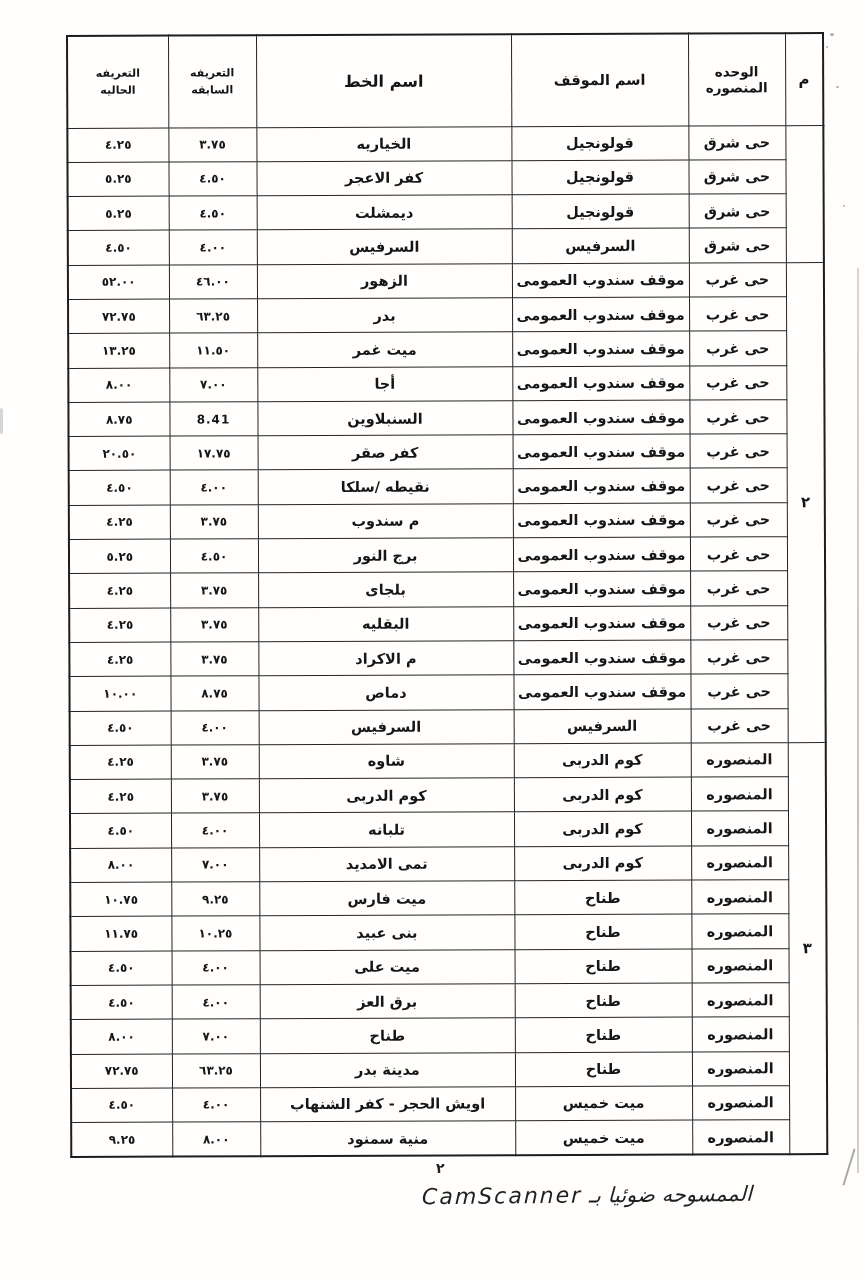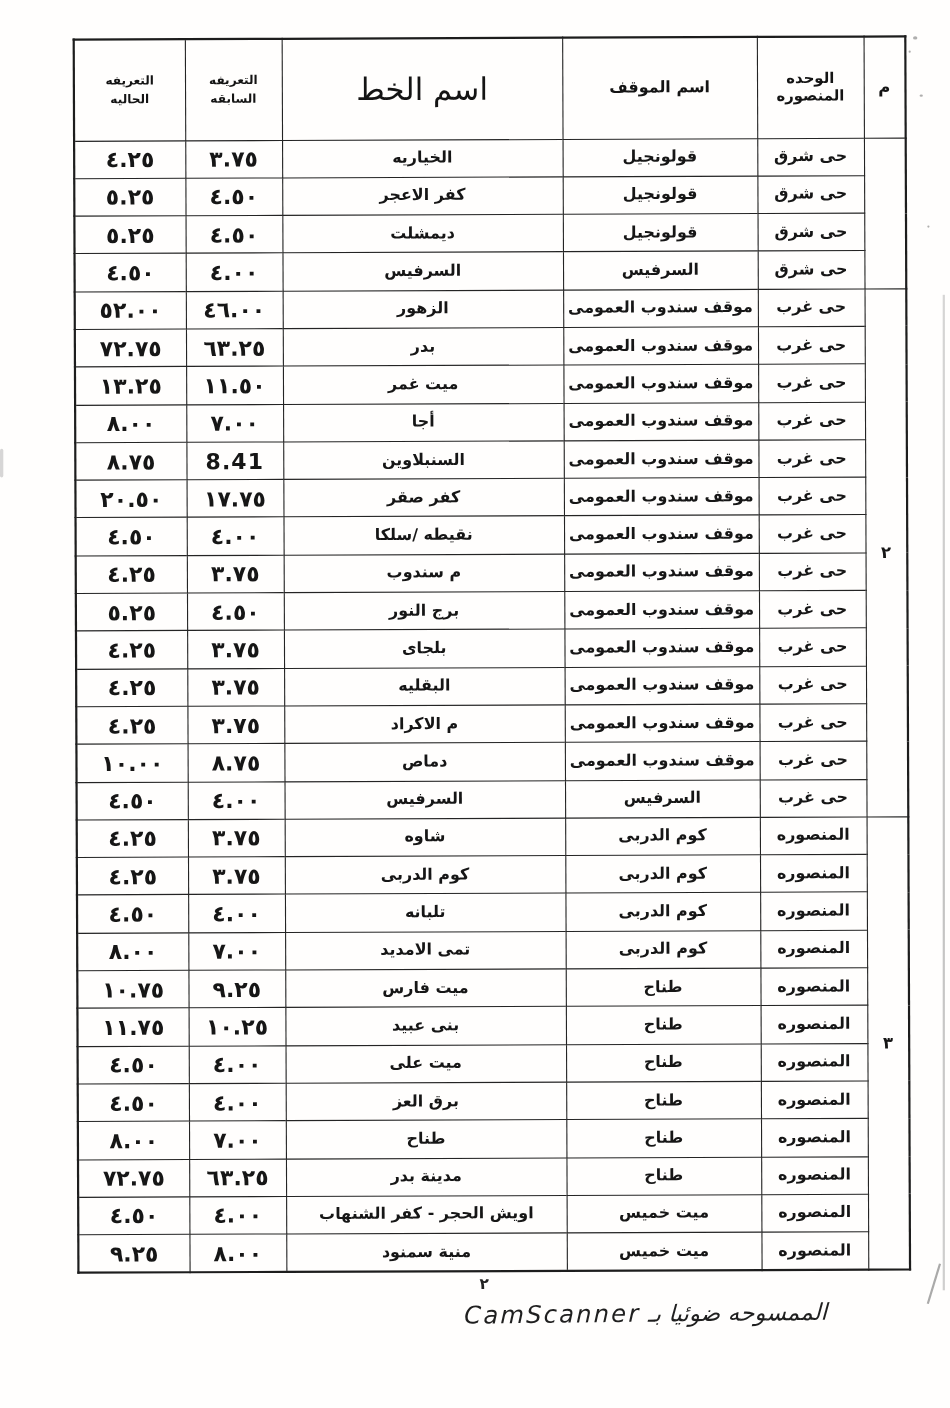--- a/index.html
+++ b/index.html
@@ -22,30 +22,30 @@
     border:1.6px solid #242424;
     text-align:center;vertical-align:middle;
     padding:0 2px;
     overflow:hidden;
   }
   table.fare-table{border:2.2px solid #1d1d1d;}
   thead tr{height:92px;}
   tbody tr{height:34.3px;}
   th{font-weight:700;font-size:11px;color:#141414;}
   th.th-wrap{white-space:pre-line;line-height:1.55;}
-  th.th-line{font-size:28px;font-weight:400;}
+  th.th-line{font-size:16px;font-weight:700;}
   th.th-stop{font-size:14.5px;}
   th.th-unit{font-size:13.5px;}
   th.th-idx{font-size:15px;border-bottom:2px solid #1d1d1d;}
   thead th{border-bottom:2.3px solid #1d1d1d;}
   td{font-weight:700;font-size:15px;color:#161616;}
   td.col-unit{font-size:14.5px;}
   td.col-stop{font-size:14.5px;}
   td.col-line{font-size:14.5px;}
-  td.col-num{font-size:20px;direction:ltr;letter-spacing:1px;}
+  td.col-num{font-size:12px;direction:ltr;letter-spacing:1px;}
   td.col-idx{vertical-align:top;padding-top:3px;font-size:15px;font-weight:700;}
 
   
   .page-number{
     position:absolute;left:436px;top:1160px;
     font-size:14px;font-weight:700;color:#222;
   }
   .handwritten{
     position:absolute;right:12px;top:1182px;width:430px;
     direction:rtl;text-align:left;

